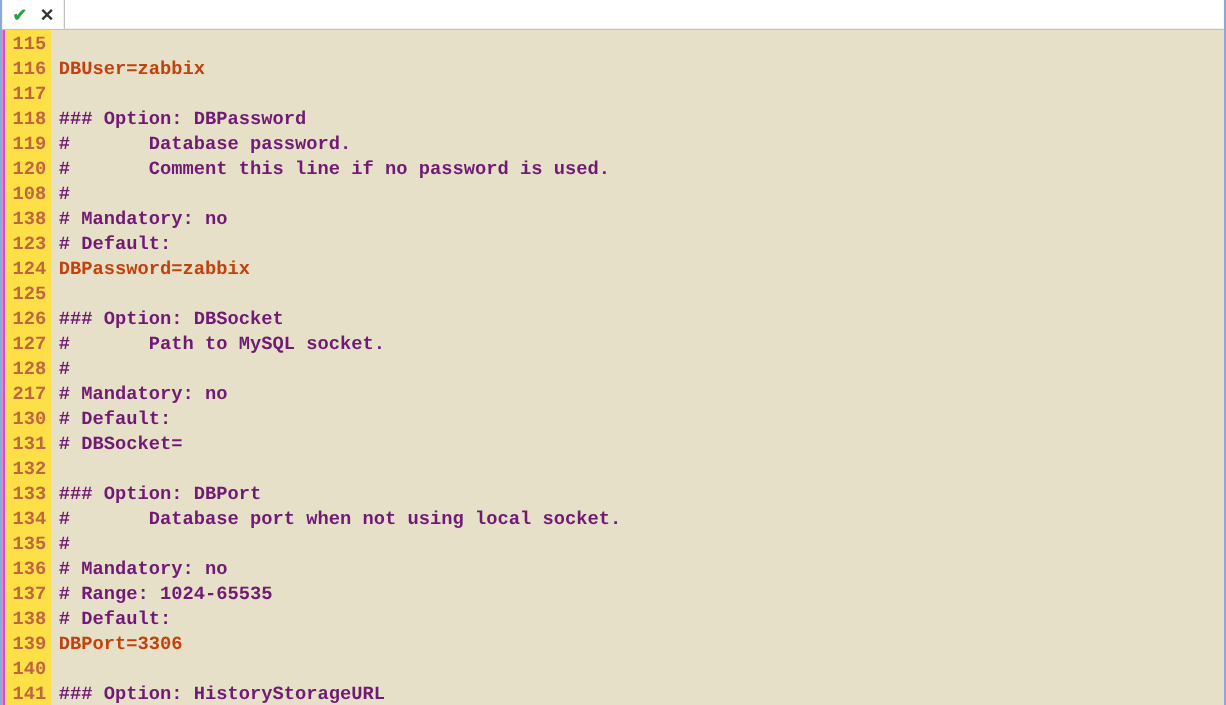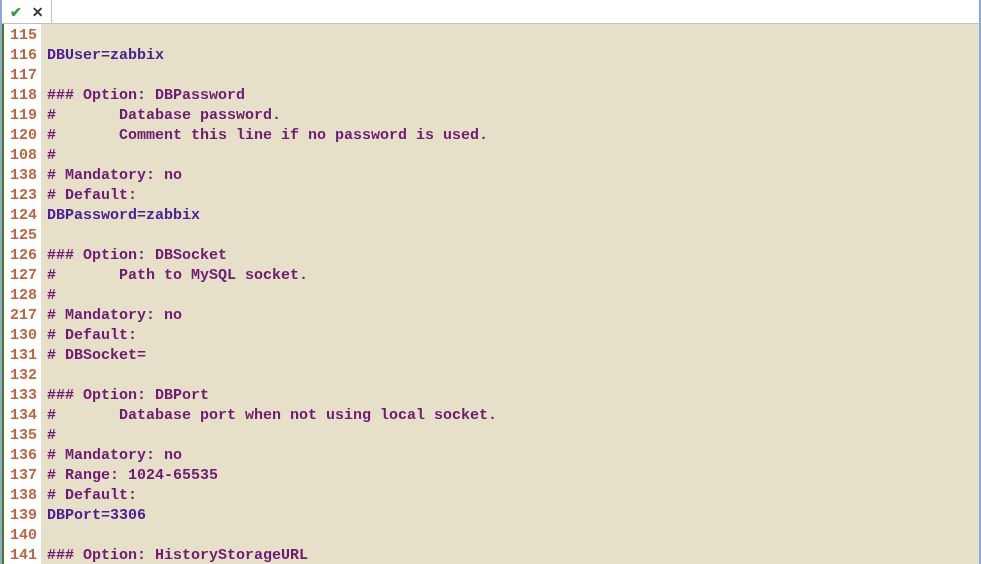--- a/index.html
+++ b/index.html
@@ -43,43 +43,43 @@
       font-size: 14px;
       margin-left: 6px;
       font-weight: bold;
     }
     .editor-wrap {
       display: flex;
       height: calc(100% - 24px);
       background: #e6e0c8;
     }
     .gutter {
-      background: #ffffff;
+      background: #fde047;
       text-align: center;
       padding: 2px 4px 2px 6px;
       user-select: none;
       flex-shrink: 0;
-      border-left: 2px solid #4d7c0f;
+      border-left: 2px solid #d946ef;
     }
     .gutter .ln {
       color: #c0663f;
       line-height: 20px;
       height: 20px;
     }
     .code {
       background: #e6e0c8;
       padding: 2px 0 2px 6px;
       white-space: pre;
       flex: 1;
     }
     .code .row {
       line-height: 20px;
       height: 20px;
     }
-    .c-plain { color: #4c1d95; }
+    .c-plain { color: #c2410c; }
     .c-comment { color: #701a75; }
     .outer-border {
       border-left: 2px solid #8aa8d8;
       border-right: 2px solid #8aa8d8;
       height: 564px;
       width: 981px;
       display: flex;
       flex-direction: column;
     }
   </style>

